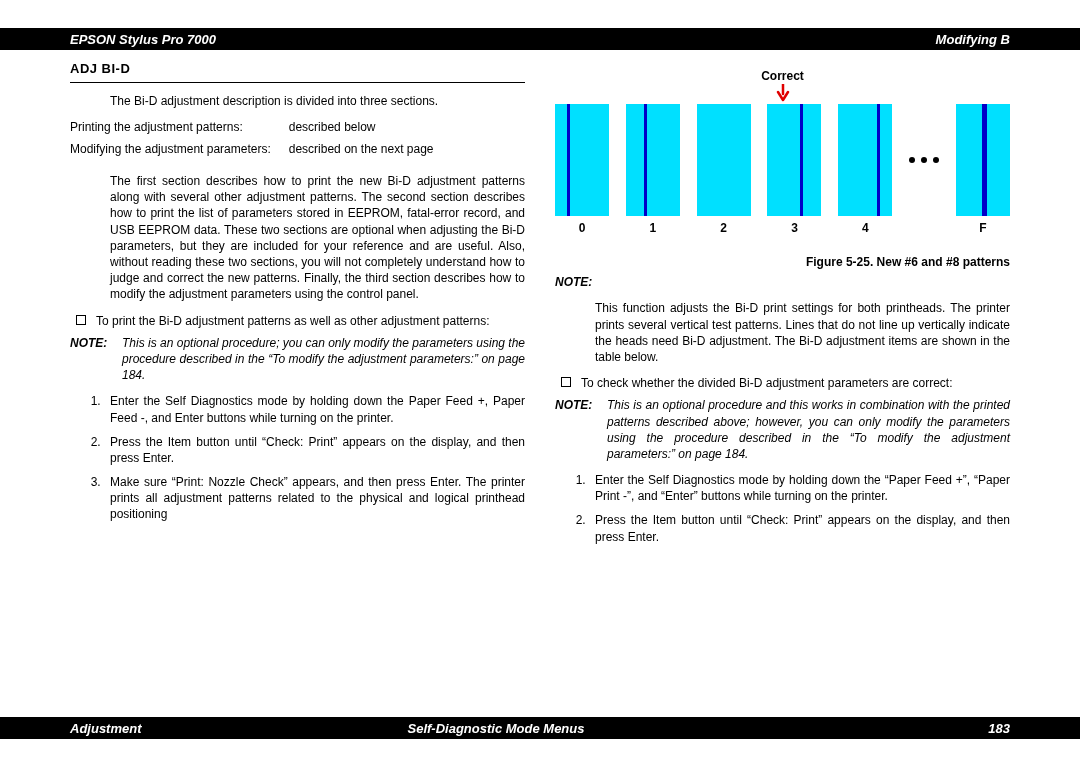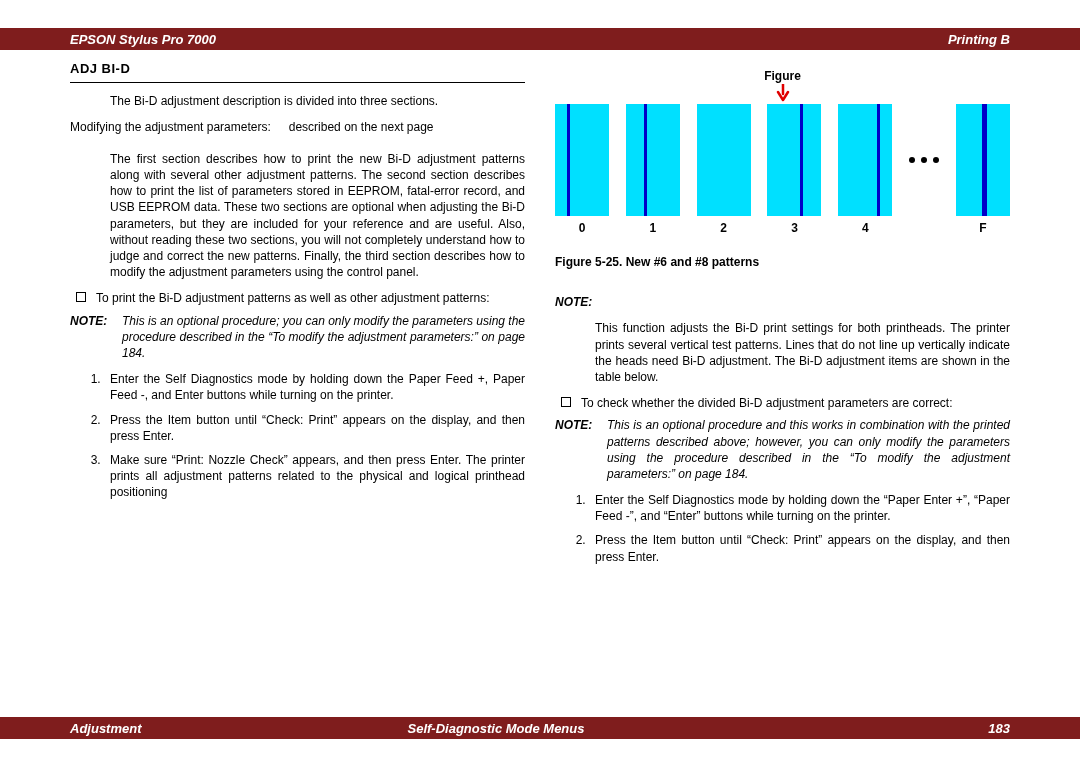--- a/index.html
+++ b/index.html
@@ -11,21 +11,21 @@
     font-size: 12px;
     color: #000;
     position: relative;
     overflow: hidden;
   }
   .topbar, .botbar {
     position: absolute;
     left: 0;
     width: 1080px;
     height: 22px;
-    background: #7f1d1d;
+    background: #000000;
     color: #fff;
     display: flex;
     align-items: center;
     font-style: italic;
     font-weight: bold;
     font-size: 13px;
   }
   .topbar { top: 28px; }
   .botbar { top: 717px; }
   .bar-left { position:absolute; left:70px; }
@@ -76,43 +76,47 @@
   .arrow-down svg { width:14px; height:18px; }
   .bar-row { position:absolute; top:36px; left:0; width:100%; height:112px; display:flex; justify-content:space-between; align-items:center;}
   .pattern { width:54px; height:112px; position:relative; }
   .cyan-bar { position:absolute; top:0; width:27px; height:112px; background:#00e0ff; }
   .blue-line { position:absolute; top:0; width:3px; height:112px; background:#0000c8; }
   .ellipsis-group { display:flex; align-items:center; gap:6px; }
   .dot { width:6px; height:6px; background:#000; border-radius:50%; }
   .num-row { position:absolute; top:152px; left:0; width:100%; display:flex; justify-content:space-between; align-items:center; font-weight:bold; font-size:12px;}
   .num-cell { width:54px; text-align:center; }
   .ell-gap { width:30px; }
-  .fig-caption { text-align:left; font-weight:bold; font-size:12px; margin-bottom:24px;}
+  .fig-caption { text-align:right; font-weight:bold; font-size:12px; margin-bottom:4px;}
 </style>
 </head>
 <body>
 
 <div class="topbar">
   <span class="bar-left">EPSON Stylus Pro 7000</span>
-  <span class="bar-right">Printing B</span>
+  <span class="bar-right">Modifying B</span>
 </div>
 
 <div class="botbar">
   <span class="bar-left">Adjustment</span>
   <span class="bar-center">Self-Diagnostic Mode Menus</span>
   <span class="bar-right">183</span>
 </div>
 
 <div class="page-content">
 
   <div class="col">
     <div class="section-title">ADJ BI-D</div>
     <div class="para">The Bi-D adjustment description is divided into three sections.</div>
 
     <div class="tbl">
+      <div class="tbl-row">
+        <div class="tbl-cell">Printing the adjustment patterns:</div>
+        <div class="tbl-cell">described below</div>
+      </div>
       <div class="tbl-row">
         <div class="tbl-cell">Modifying the adjustment parameters:</div>
         <div class="tbl-cell">described on the next page</div>
       </div>
     </div>
 
     <div class="para">The first section describes how to print the new Bi-D adjustment patterns along with several other adjustment patterns. The second section describes how to print the list of parameters stored in EEPROM, fatal-error record, and USB EEPROM data. These two sections are optional when adjusting the Bi-D parameters, but they are included for your reference and are useful. Also, without reading these two sections, you will not completely understand how to judge and correct the new patterns. Finally, the third section describes how to modify the adjustment parameters using the control panel.</div>
 
     <div class="bullet-row">
       <div class="bullet-sq"></div>
@@ -127,21 +131,21 @@
     <ol class="steps">
       <li>Enter the Self Diagnostics mode by holding down the Paper Feed +, Paper Feed -, and Enter buttons while turning on the printer.</li>
       <li>Press the Item button until “Check: Print” appears on the display, and then press Enter.</li>
       <li>Make sure “Print: Nozzle Check” appears, and then press Enter. The printer prints all adjustment patterns related to the physical and logical printhead positioning</li>
     </ol>
   </div>
 
   <div class="col">
 
     <div class="diagram-area">
-      <div class="correct-lbl">Figure</div>
+      <div class="correct-lbl">Correct</div>
       <div class="arrow-down">
         <svg viewBox="0 0 14 18">
             <path d="M7 0 L7 10 M2 8 L7 16 L12 8" stroke="#e00000" stroke-width="2.5" fill="none" stroke-linecap="round" stroke-linejoin="round"></path>
           </svg>
       </div>
       <div class="bar-row">
 
         <div class="pattern">
           <div class="cyan-bar" style="left:0"></div>
             <div class="cyan-bar" style="right:0"></div>
@@ -206,17 +210,17 @@
       <div class="bullet-sq"></div>
       <div class="bullet-txt">To check whether the divided Bi-D adjustment parameters are correct:</div>
     </div>
 
     <div class="note">
       <div class="note-lbl">NOTE:</div>
       <div class="note-txt">This is an optional procedure and this works in combination with the printed patterns described above; however, you can only modify the parameters using the procedure described in the “To modify the adjustment parameters:” on page 184.</div>
     </div>
 
     <ol class="steps">
-      <li>Enter the Self Diagnostics mode by holding down the “Paper Enter +”, “Paper Feed -”, and “Enter” buttons while turning on the printer.</li>
+      <li>Enter the Self Diagnostics mode by holding down the “Paper Feed +”, “Paper Print -”, and “Enter” buttons while turning on the printer.</li>
       <li>Press the Item button until “Check: Print” appears on the display, and then press Enter.</li>
     </ol>
   </div>
 </div>
 
 </body></html>

